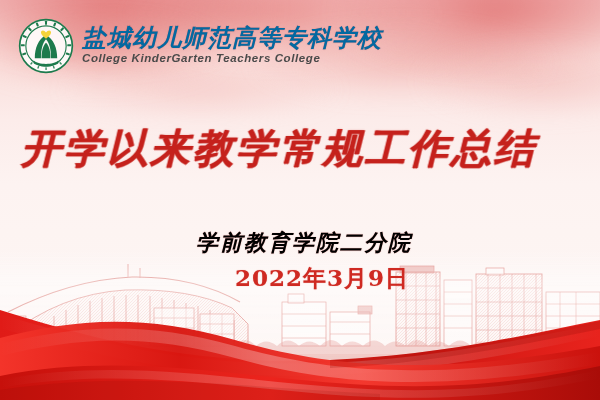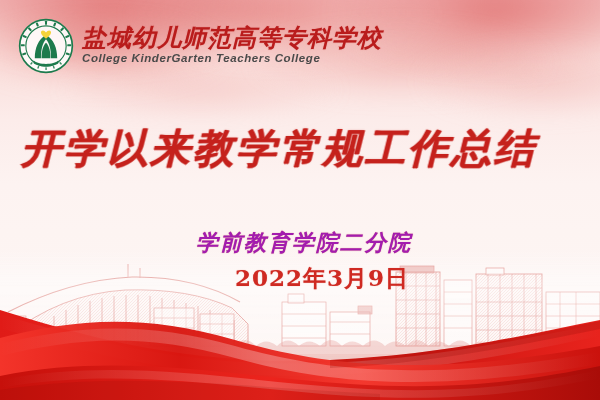--- a/index.html
+++ b/index.html
@@ -65,21 +65,21 @@
     position: absolute;
     left: 18px;
     top: 18px;
     display: flex;
     align-items: center;
     gap: 8px;
   }
   .logo-wrap { width: 56px; height: 56px; position: relative; flex: 0 0 auto; }
   .school-names { display: flex; flex-direction: column; gap: 0px; }
   .school-cn {
-    color: #b91c1c;
+    color: #0369a1;
     font-size: 24px;
     font-weight: bold;
     font-style: italic;
     letter-spacing: 1px;
     line-height: 1.05;
     font-family: "DejaVu Serif", serif;
     text-shadow: 0 0 1px rgba(200,48,44,.5);
     white-space: nowrap;
   }
   .school-en {
@@ -113,21 +113,21 @@
     white-space: nowrap;
     padding-left: 21px;
   }
 
   
   .subtitle {
     position: absolute;
     left: 0; right: 0;
     top: 228px;
     text-align: center;
-    color: #a21caf;
+    color: #000000;
     font-size: 22px;
     font-weight: bold;
     font-style: italic;
     letter-spacing: 2px;
     font-family: "DejaVu Serif", serif;
     text-shadow: 0 0 1px rgba(197,33,28,.5);
     white-space: nowrap;
     padding-left: 8px;
   }
   .date {

